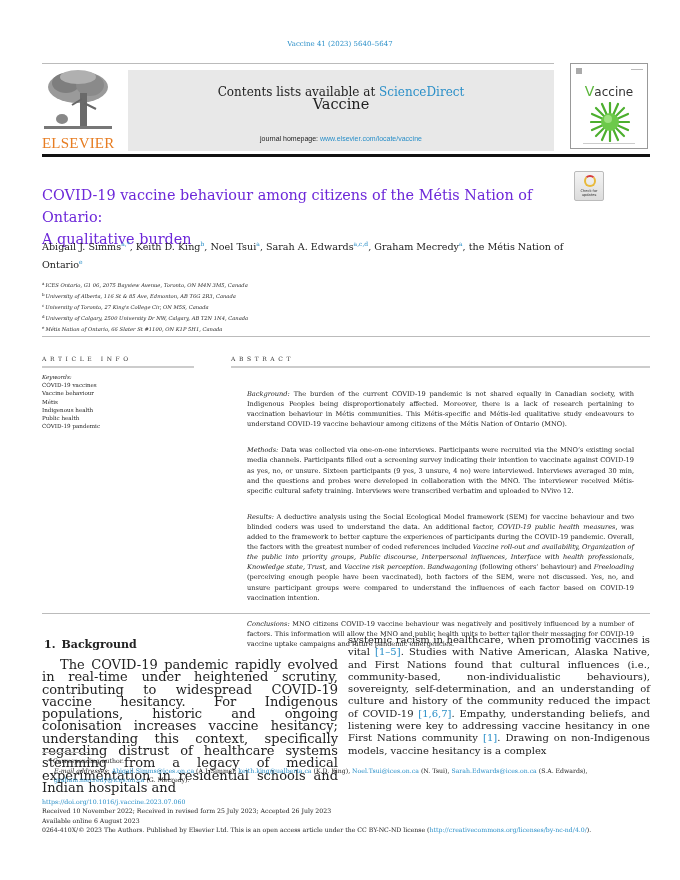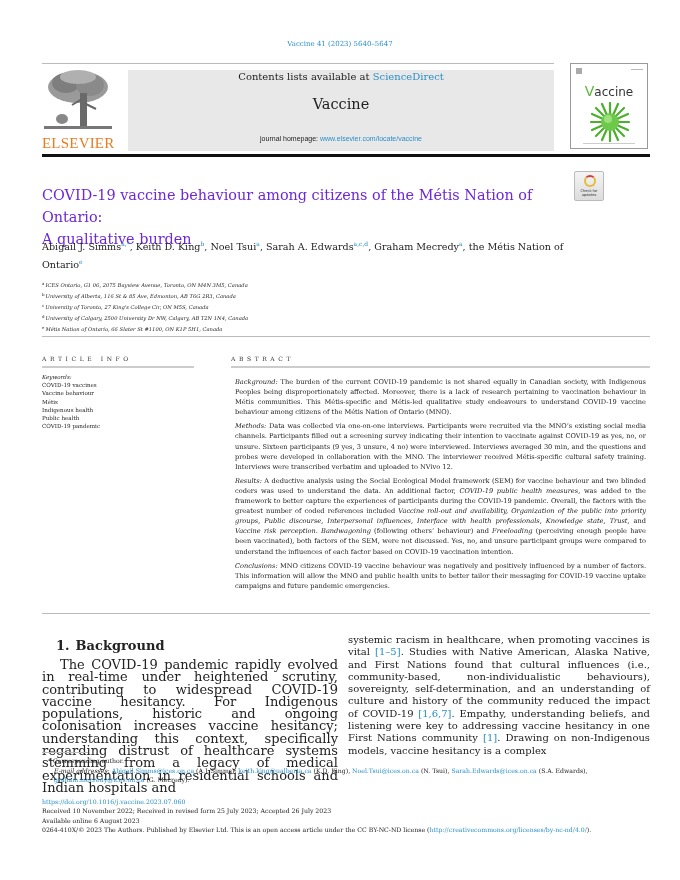--- a/index.html
+++ b/index.html
@@ -11,21 +11,21 @@
   .journal-ref { top: 40px; left: 0; width: 680px; text-align: center; font-size: 7px; color: #2a8fc8; }
 
   .header-rule-top { top: 63px; left: 42px; width: 512px; height: 1px; background: #bbbbbb; }
   .header-rule-bottom { top: 154px; left: 42px; width: 608px; height: 3px; background: #111; }
 
   .elsevier-logo { top: 67px; left: 42px; width: 72px; height: 85px; }
   .tree { position: absolute; top: 2px; left: 2px; width: 68px; height: 62px; }
   .elsevier-word { position: absolute; bottom: 0; left: 0; width: 72px; text-align: right; font-family: "Liberation Serif", serif; font-size: 15px; color: #e77d22; letter-spacing: 0.2px; }
 
   .masthead { top: 70px; left: 128px; width: 426px; height: 81px; background: #e8e8e8; }
-  .contents-line { position: absolute; top: 1px; width: 100%; text-align: center; font-size: 10px; color: #222; }
+  .contents-line { position: absolute; top: 15px; width: 100%; text-align: center; font-size: 12px; color: #222; }
   .journal-name { position: absolute; top: 26px; width: 100%; text-align: center; font-family: "DejaVu Serif", serif; font-size: 14.5px; color: #222; }
   .homepage-line { position: absolute; top: 65px; width: 100%; text-align: center; font-family: "Liberation Sans", sans-serif; font-size: 7px; color: #222; }
   .homepage-line .link { font-weight: normal; }
 
   .cover { top: 63px; left: 570px; width: 78px; height: 86px; border: 1px solid #999; background: #fff; }
   .cover-word { position: absolute; top: 19px; left: 0; width: 100%; text-align: center; font-family: "DejaVu Sans", sans-serif; font-size: 12px; color: #333; }
   .cover-word .v { color: #5ab53a; font-size: 14px; }
   .cover-mark { position: absolute; top: 4px; left: 5px; width: 6px; height: 6px; background: #aaa; }
   .cover-tiny { position: absolute; top: 5px; right: 4px; width: 12px; height: 1px; background: #bbb; }
   .cover-foot { position: absolute; bottom: 4px; left: 12px; width: 52px; height: 1px; background: #ccc; }
@@ -47,27 +47,27 @@
   .sec-head { font-size: 6px; letter-spacing: 3.6px; color: #333; }
   .ai-head { top: 355px; left: 42px; }
   .ab-head { top: 355px; left: 231px; }
   .ai-rule { top: 366px; left: 42px; width: 152px; height: 1.5px; background: #ccc; }
   .ab-rule { top: 366px; left: 231px; width: 419px; height: 1.5px; background: #ccc; }
 
   .keywords { top: 373px; left: 42px; width: 160px; font-size: 5.6px; line-height: 8.2px; color: #222; }
   .keywords .kw-label { font-style: italic; }
 
   .abstract { top: 373px; left: 231px; width: 419px; font-size: 6.6px; line-height: 10.1px; color: #222; text-align: justify; }
-  .abstract p { margin: 4px; }
+  .abstract p { margin: 16px; }
   .abstract .lbl { font-style: italic; }
   .abstract i { font-style: italic; }
 
   .rule-abs { top: 613px; left: 42px; width: 608px; height: 1px; background: #bbb; }
 
-  .sec1-head { top: 638px; left: 56px; font-size: 13px; font-weight: bold; color: #222; }
+  .sec1-head { top: 638px; left: 44px; font-size: 11px; font-weight: bold; color: #222; }
   .sec1-head span { margin-right: 6px; }
 
   .col-left { top: 659px; left: 42px; width: 296px; font-size: 13px; line-height: 12.3px; text-align: justify; color: #222; }
   .col-left p { text-indent: 18px; }
   .col-right { top: 634px; left: 348px; width: 302px; font-size: 10px; line-height: 12.3px; text-align: justify; color: #222; }
 
   .fn-rule { top: 752px; left: 42px; width: 46px; height: 1px; background: #bbb; }
   .footnote { top: 756px; left: 42px; width: 608px; font-size: 6.2px; line-height: 9.6px; color: #222; }
   .footnote .star-line { padding-left: 6px; }
   .footnote .email-line { padding-left: 12px; }

